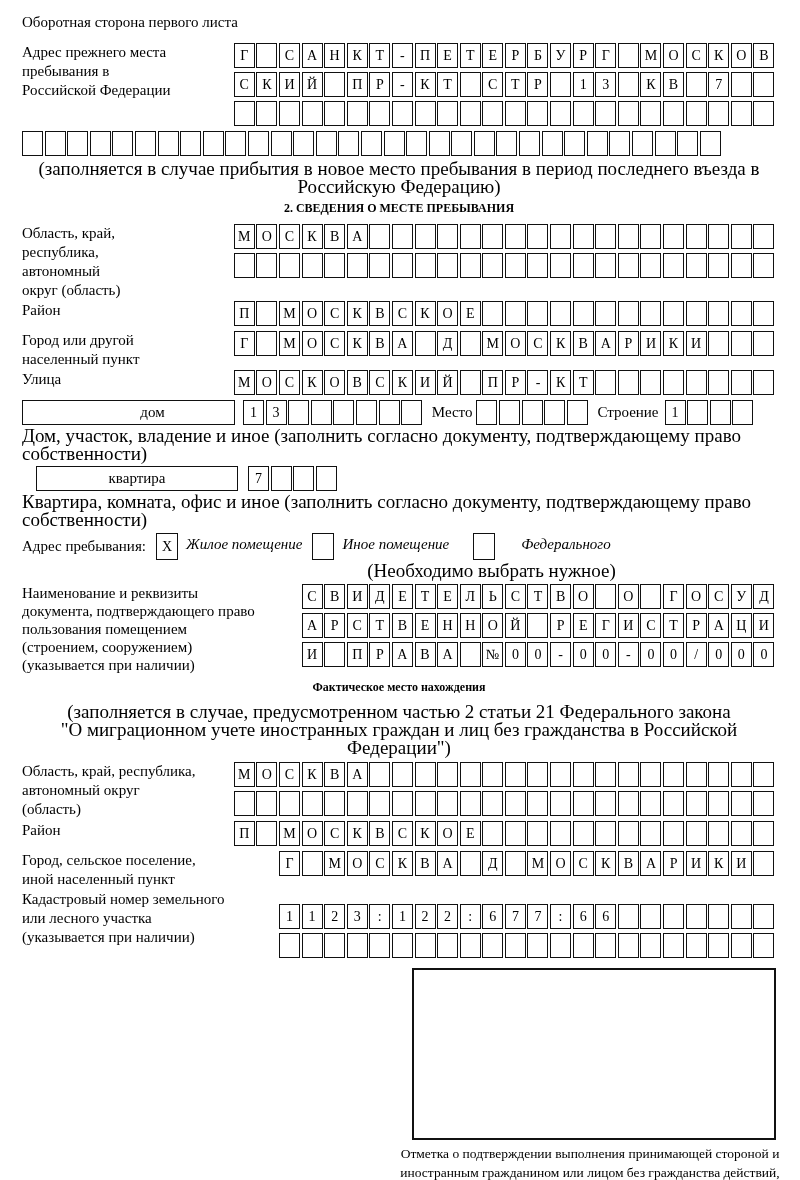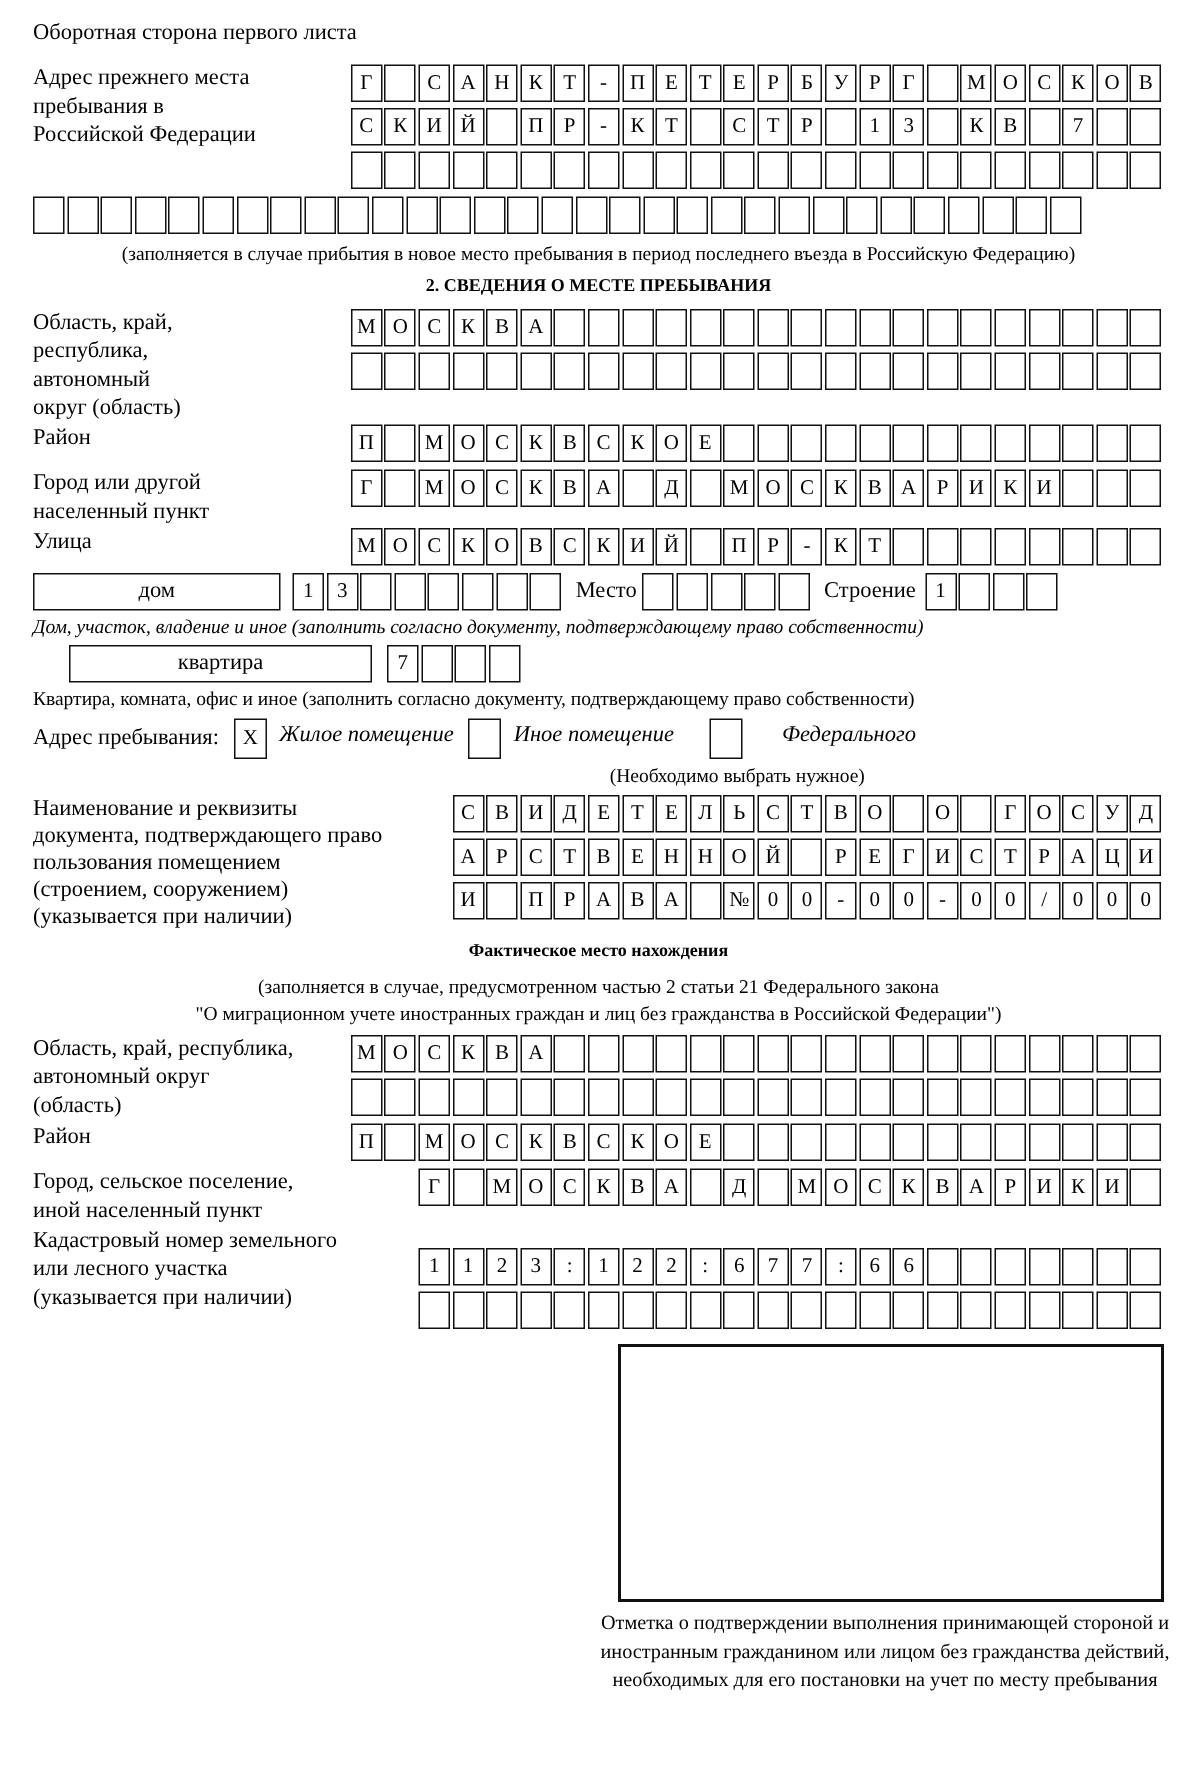--- a/index.html
+++ b/index.html
@@ -14,21 +14,21 @@
   .field{display:flex;margin:0 0 1px 0;}
   .lbl{line-height:19px;flex:none;}
   .grids{margin-left:auto;flex:none;}
   .w-prev{width:160px;}
   .w-reg{width:112px;}
   .w-city{width:152px;}
   .w-doc{width:238px;line-height:18px;}
   .w-reg2{width:175px;}
   .w-city2{width:205px;}
   .w-cad{width:205px;}
-  .caption{text-align:center;font-size:13px;margin:0 0 5px 0;line-height:18px;}
+  .caption{text-align:center;font-size:19px;margin:0 0 5px 0;line-height:18px;}
   .sec-title{text-align:center;font-weight:bold;font-size:12px;margin:2px 0 8px 0;}
   .typebox{flex:none;border:1.6px solid #111;height:23px;display:flex;align-items:center;
            justify-content:center;font-size:15px;}
   .inline-gap{flex:none;display:flex;align-items:center;margin-left:8px;}
   .chk{flex:none;width:20px;height:25px;border:1.6px solid #111;display:flex;align-items:center;
        justify-content:center;font-size:14px;}
   .stayrow{display:flex;align-items:center;margin:4px 0 2px 0;}
   .stayrow .opt-label{margin:0 10px 4px 8px;font-style:italic;}
   .bigbox{width:360px;height:168px;border:2px solid #111;margin:6px 0 4px auto;}
   .confcap{width:400px;margin-left:auto;margin-right:-14px;text-align:center;
@@ -304,21 +304,21 @@
         <span class="cell"></span>
         <span class="cell"></span>
         <span class="cell"></span>
         <span class="cell"></span>
         <span class="cell"></span>
         <span class="cell"></span>
       </div>
   </div>
 
   <div class="stayrow" style="margin:0 0 2px 0;">
-    <div class="typebox" style="width:163px;">дом</div>
+    <div class="typebox" style="width:163px;padding-left:48px;">дом</div>
     <div class="cellrow" style="margin:0 0 0 8px;">
         <span class="cell">1</span>
         <span class="cell">3</span>
         <span class="cell"></span>
         <span class="cell"></span>
         <span class="cell"></span>
         <span class="cell"></span>
         <span class="cell"></span>
         <span class="cell"></span>
       </div>
@@ -331,24 +331,24 @@
         <span class="cell"></span>
       </div>
     <div class="inline-gap">Строение</div>
     <div class="cellrow" style="margin:0 0 0 6px;">
         <span class="cell">1</span>
         <span class="cell"></span>
         <span class="cell"></span>
         <span class="cell"></span>
       </div>
   </div>
-  <div class="caption" style="text-align:left;margin-bottom:3px;font-style:italic;">Дом, участок, владение и иное (заполнить согласно документу, подтверждающему право собственности)</div>
+  <div class="caption" style="text-align:left;margin-bottom:3px;">Дом, участок, владение и иное (заполнить согласно документу, подтверждающему право собственности)</div>
 
   <div class="stayrow" style="margin:0 0 2px 0;">
-    <div class="typebox" style="width:200px;margin-left:24px;">квартира</div>
+    <div class="typebox" style="width:200px;margin-left:14px;">квартира</div>
     <div class="cellrow" style="margin:0 0 0 10px;">
         <span class="cell">7</span>
         <span class="cell"></span>
         <span class="cell"></span>
         <span class="cell"></span>
       </div>
   </div>
   <div class="caption" style="text-align:left;margin-bottom:3px;">Квартира, комната, офис и иное (заполнить согласно документу, подтверждающему право собственности)</div>
 
   <div class="stayrow">

